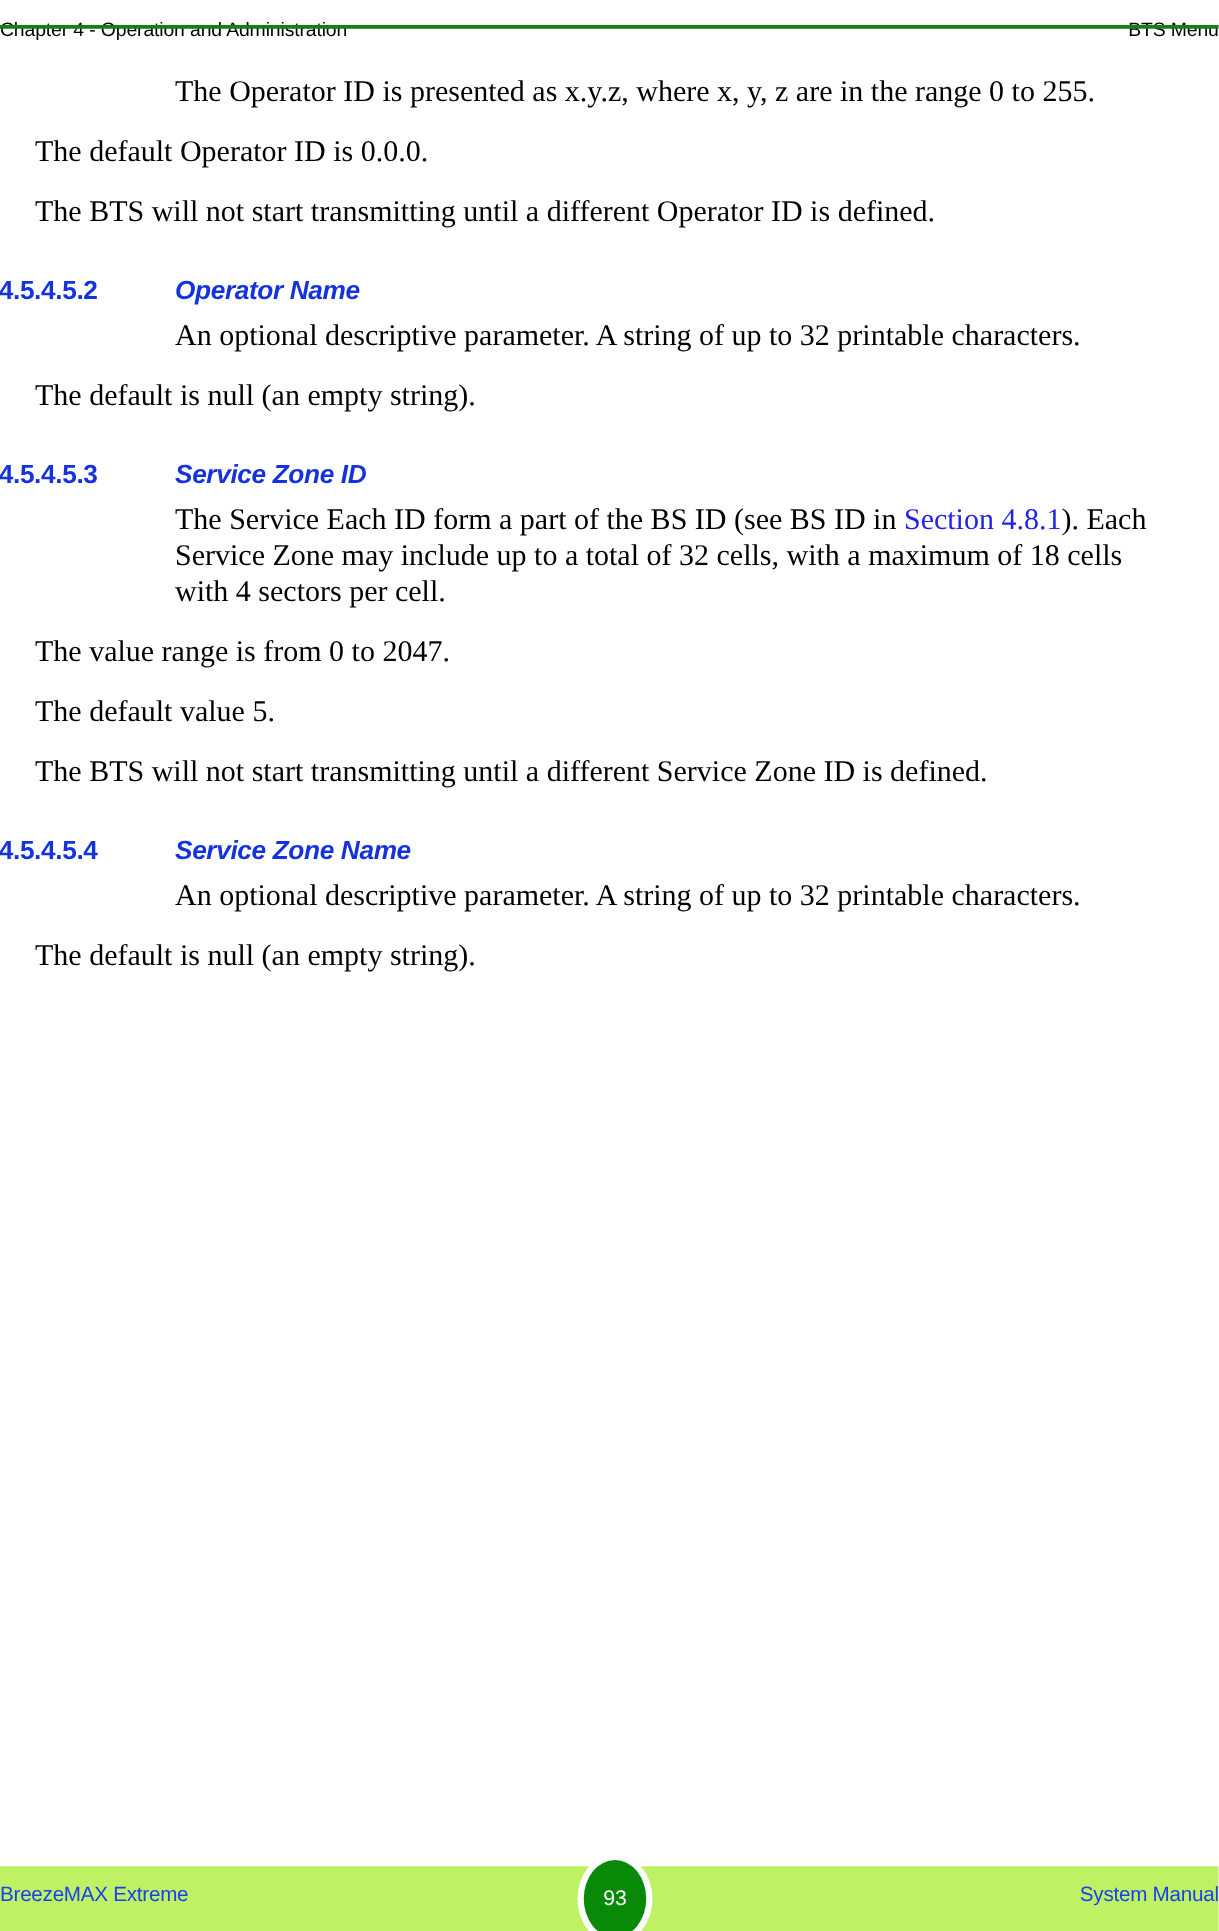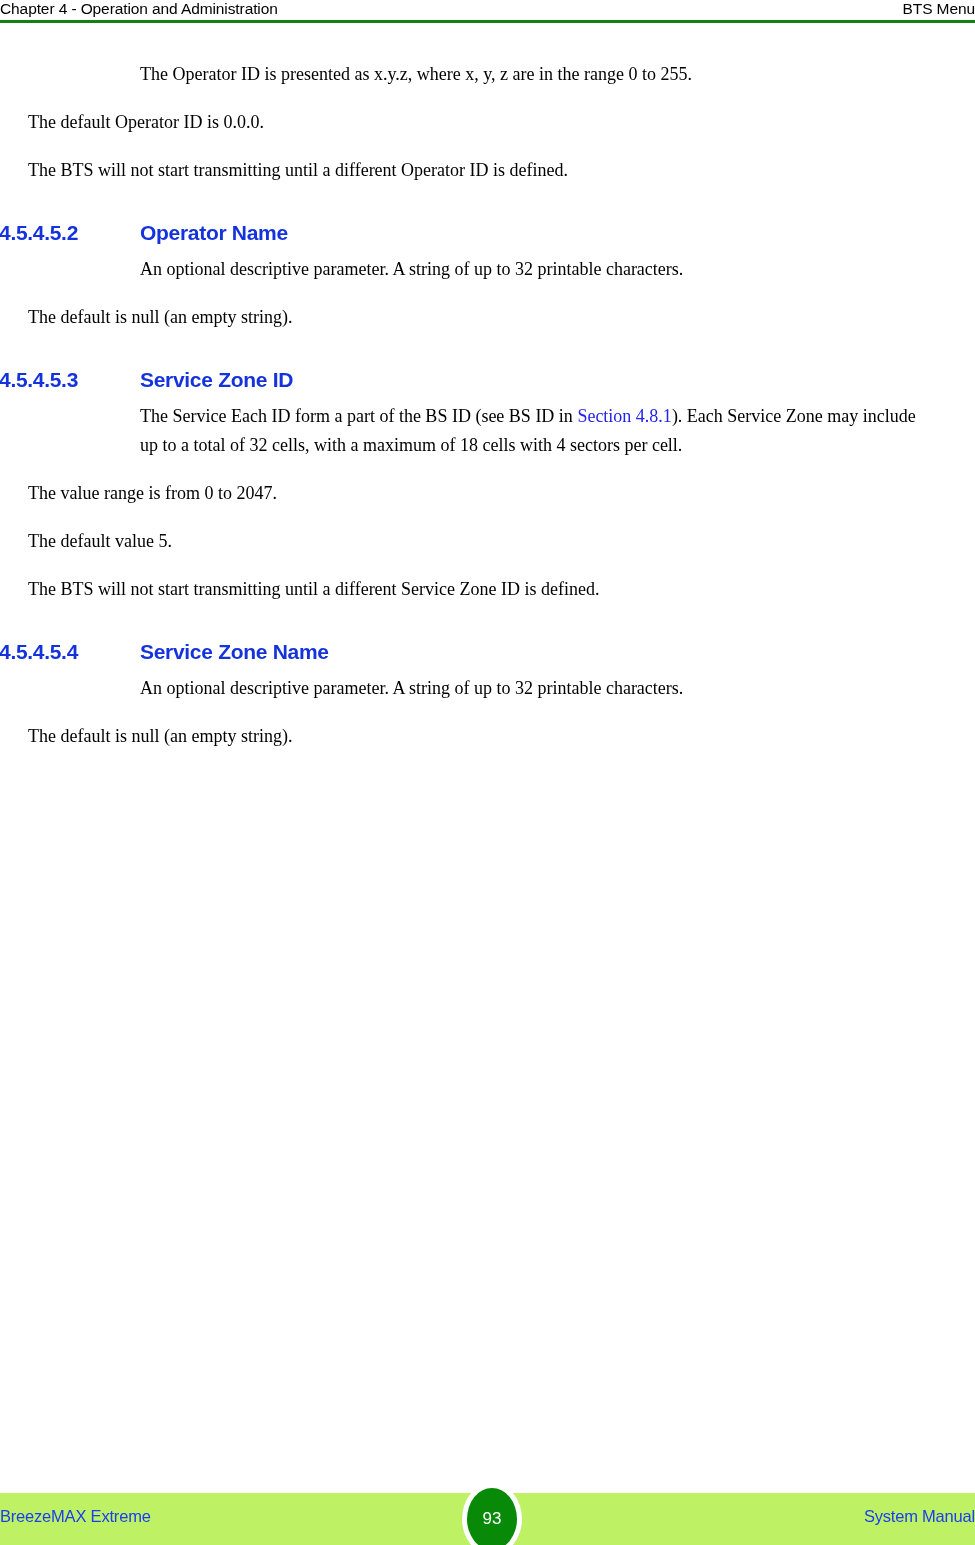--- a/index.html
+++ b/index.html
@@ -13,21 +13,21 @@
     position: relative;
     overflow: hidden;
     font-family: "Liberation Serif", serif;
     -webkit-font-smoothing: antialiased;
   }
 
   
   .page-header {
     position: absolute;
     left: 0;
-    top: 0;
+    top: 16px;
     width: 975px;
     height: 24px;
   }
   .page-header .hdr-left {
     position: absolute;
     left: 0;
     top: 0;
     font-family: "Liberation Sans", sans-serif;
     font-size: 15.5px;
     color: #000000;
@@ -59,21 +59,21 @@
     position: absolute;
     left: 0;
     top: 60px;
     width: 975px;
   }
 
   .para {
     margin: 0 0 0 0;
     padding: 0 50px 0 140px;
     font-family: "Liberation Serif", serif;
-    font-size: 18px;
+    font-size: 24px;
     line-height: 29px;
     color: #000000;
     text-align: left;
   }
   .para + .para {
     margin-top: 19px;
     padding-left: 28px;
   }
 
   .xref {
@@ -96,20 +96,21 @@
     left: -1px;
     top: 0;
     white-space: nowrap;
     text-align: center;
   }
   .heading .h-title {
     position: absolute;
     left: 140px;
     top: 0;
     white-space: nowrap;
+    font-style: italic;
   }
   .heading + .para {
     margin-top: 0;
   }
 
   
   .gap-before-heading { height: 10px; }
 
   
   .page-footer {

